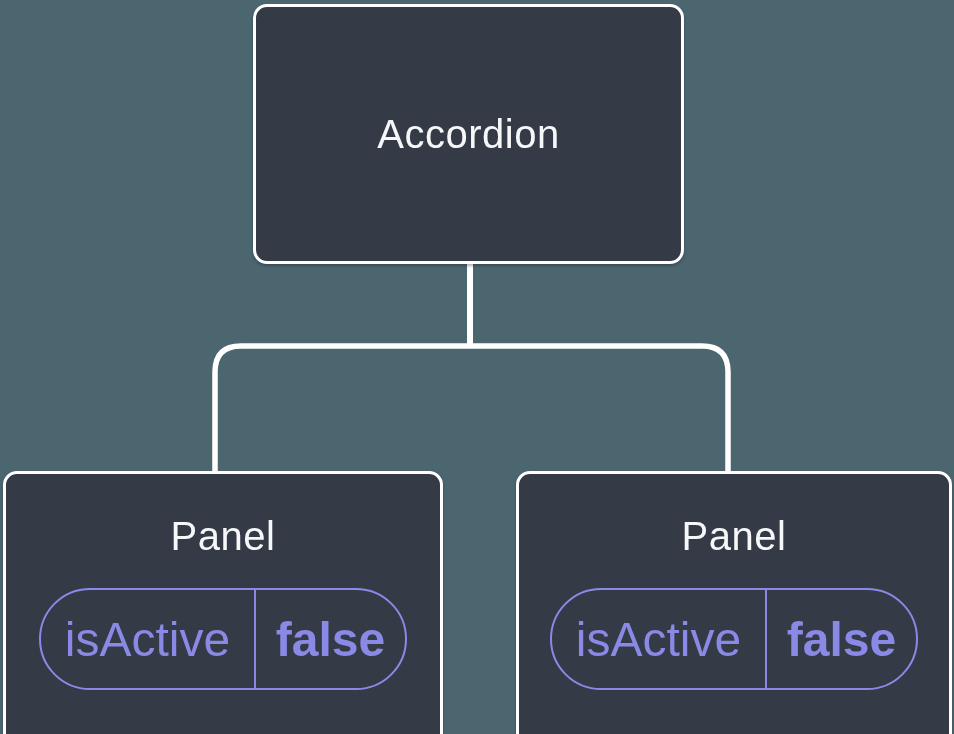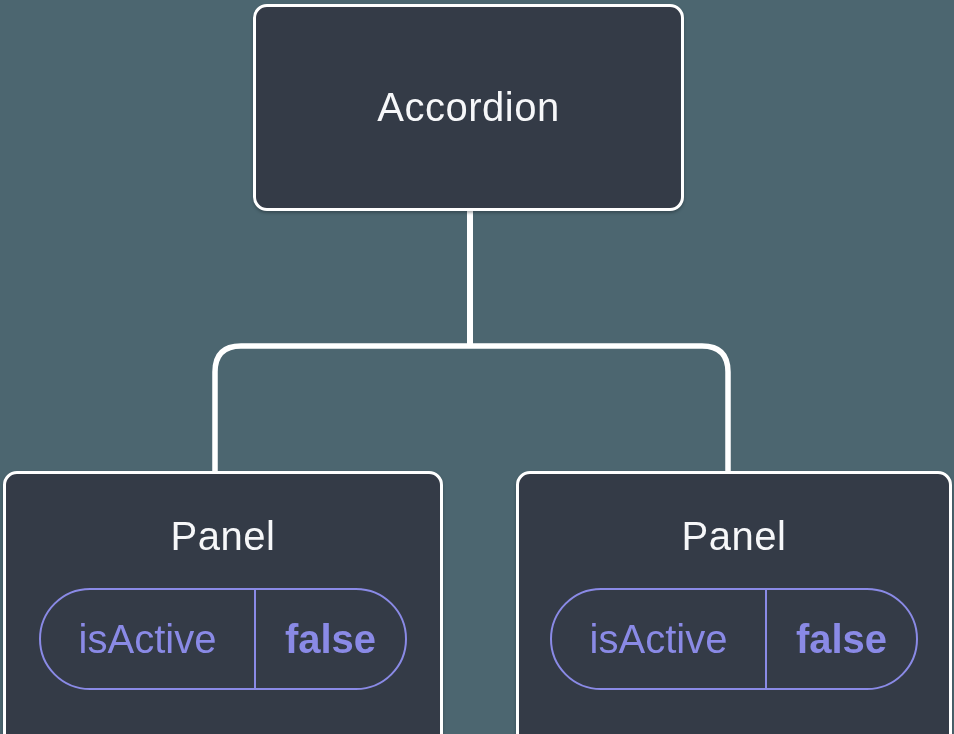--- a/index.html
+++ b/index.html
@@ -29,21 +29,21 @@
     box-sizing: border-box;
     background: #343B47;
     border: 3px solid #FFFFFF;
     border-radius: 14px;
     box-shadow: 0 2px 3px rgba(20, 28, 35, 0.35);
   }
   .node-root {
     left: 253px;
     top: 4px;
     width: 431px;
-    height: 207px;
+    height: 260px;
     display: flex;
     align-items: center;
     justify-content: center;
   }
   .node-panel {
     top: 471px;
     width: 440px;
     height: 323px;
   }
   .node-panel-left  { left: 3px; }
@@ -67,21 +67,21 @@
     transform: translateX(-50%);
     top: 114px;
     width: 368px;
     height: 102px;
     box-sizing: border-box;
     border: 2.5px solid #8A8AE6;
     border-radius: 60px;
     display: flex;
     align-items: stretch;
     color: #8A8AE6;
-    font-size: 40px;
+    font-size: 48px;
   }
   .state-key {
     flex: 0 0 58.5%;
     display: flex;
     align-items: center;
     justify-content: center;
     border-right: 2.5px solid #8A8AE6;
   }
   .state-value {
     flex: 1 1 auto;

